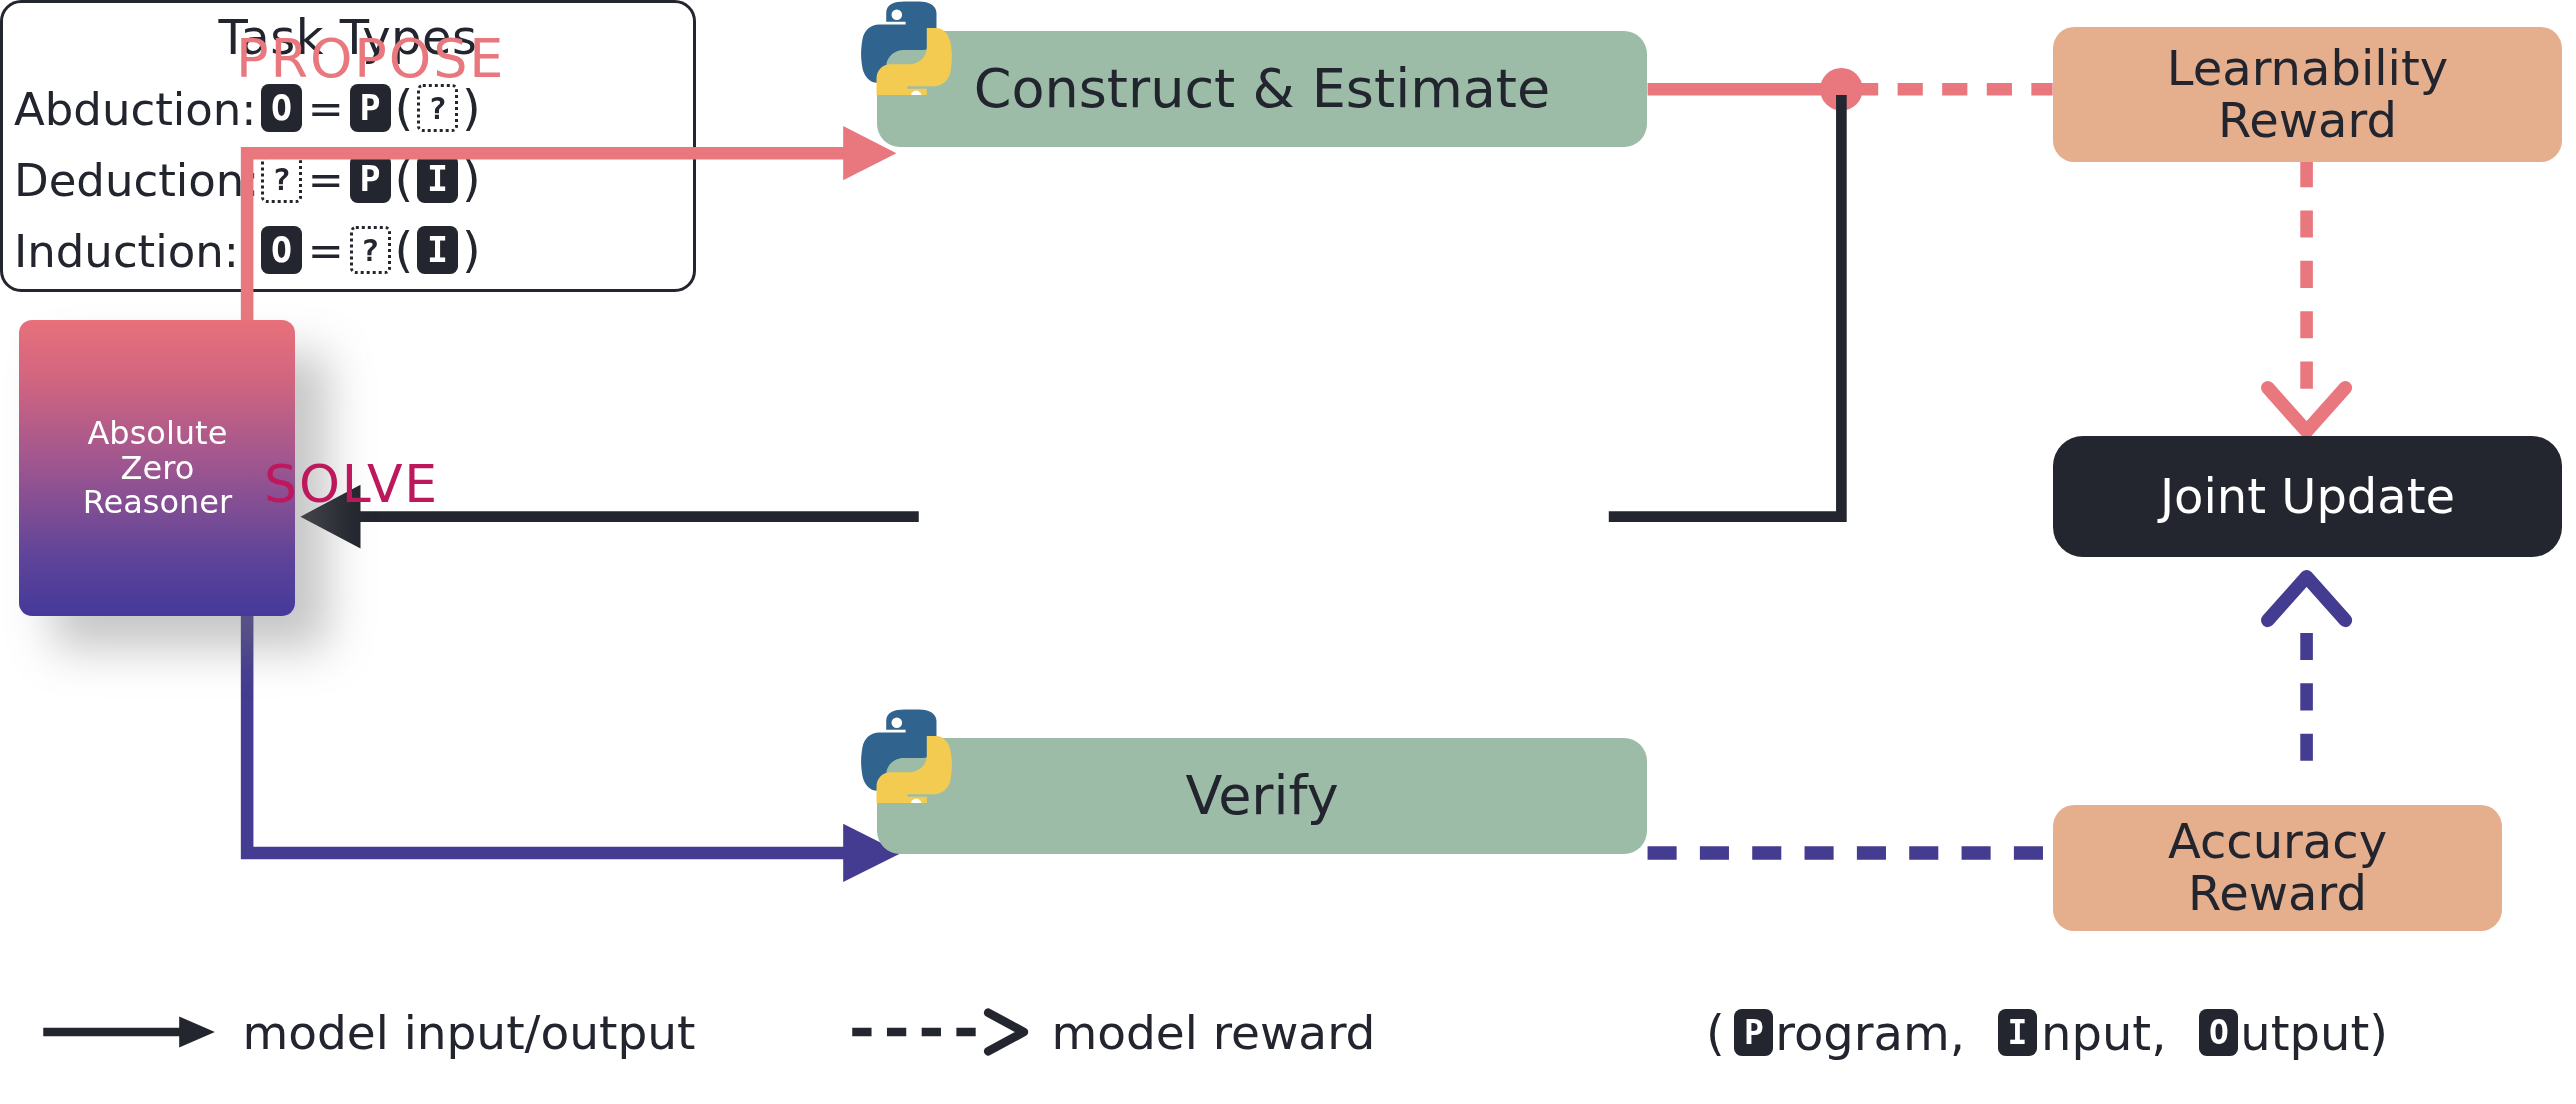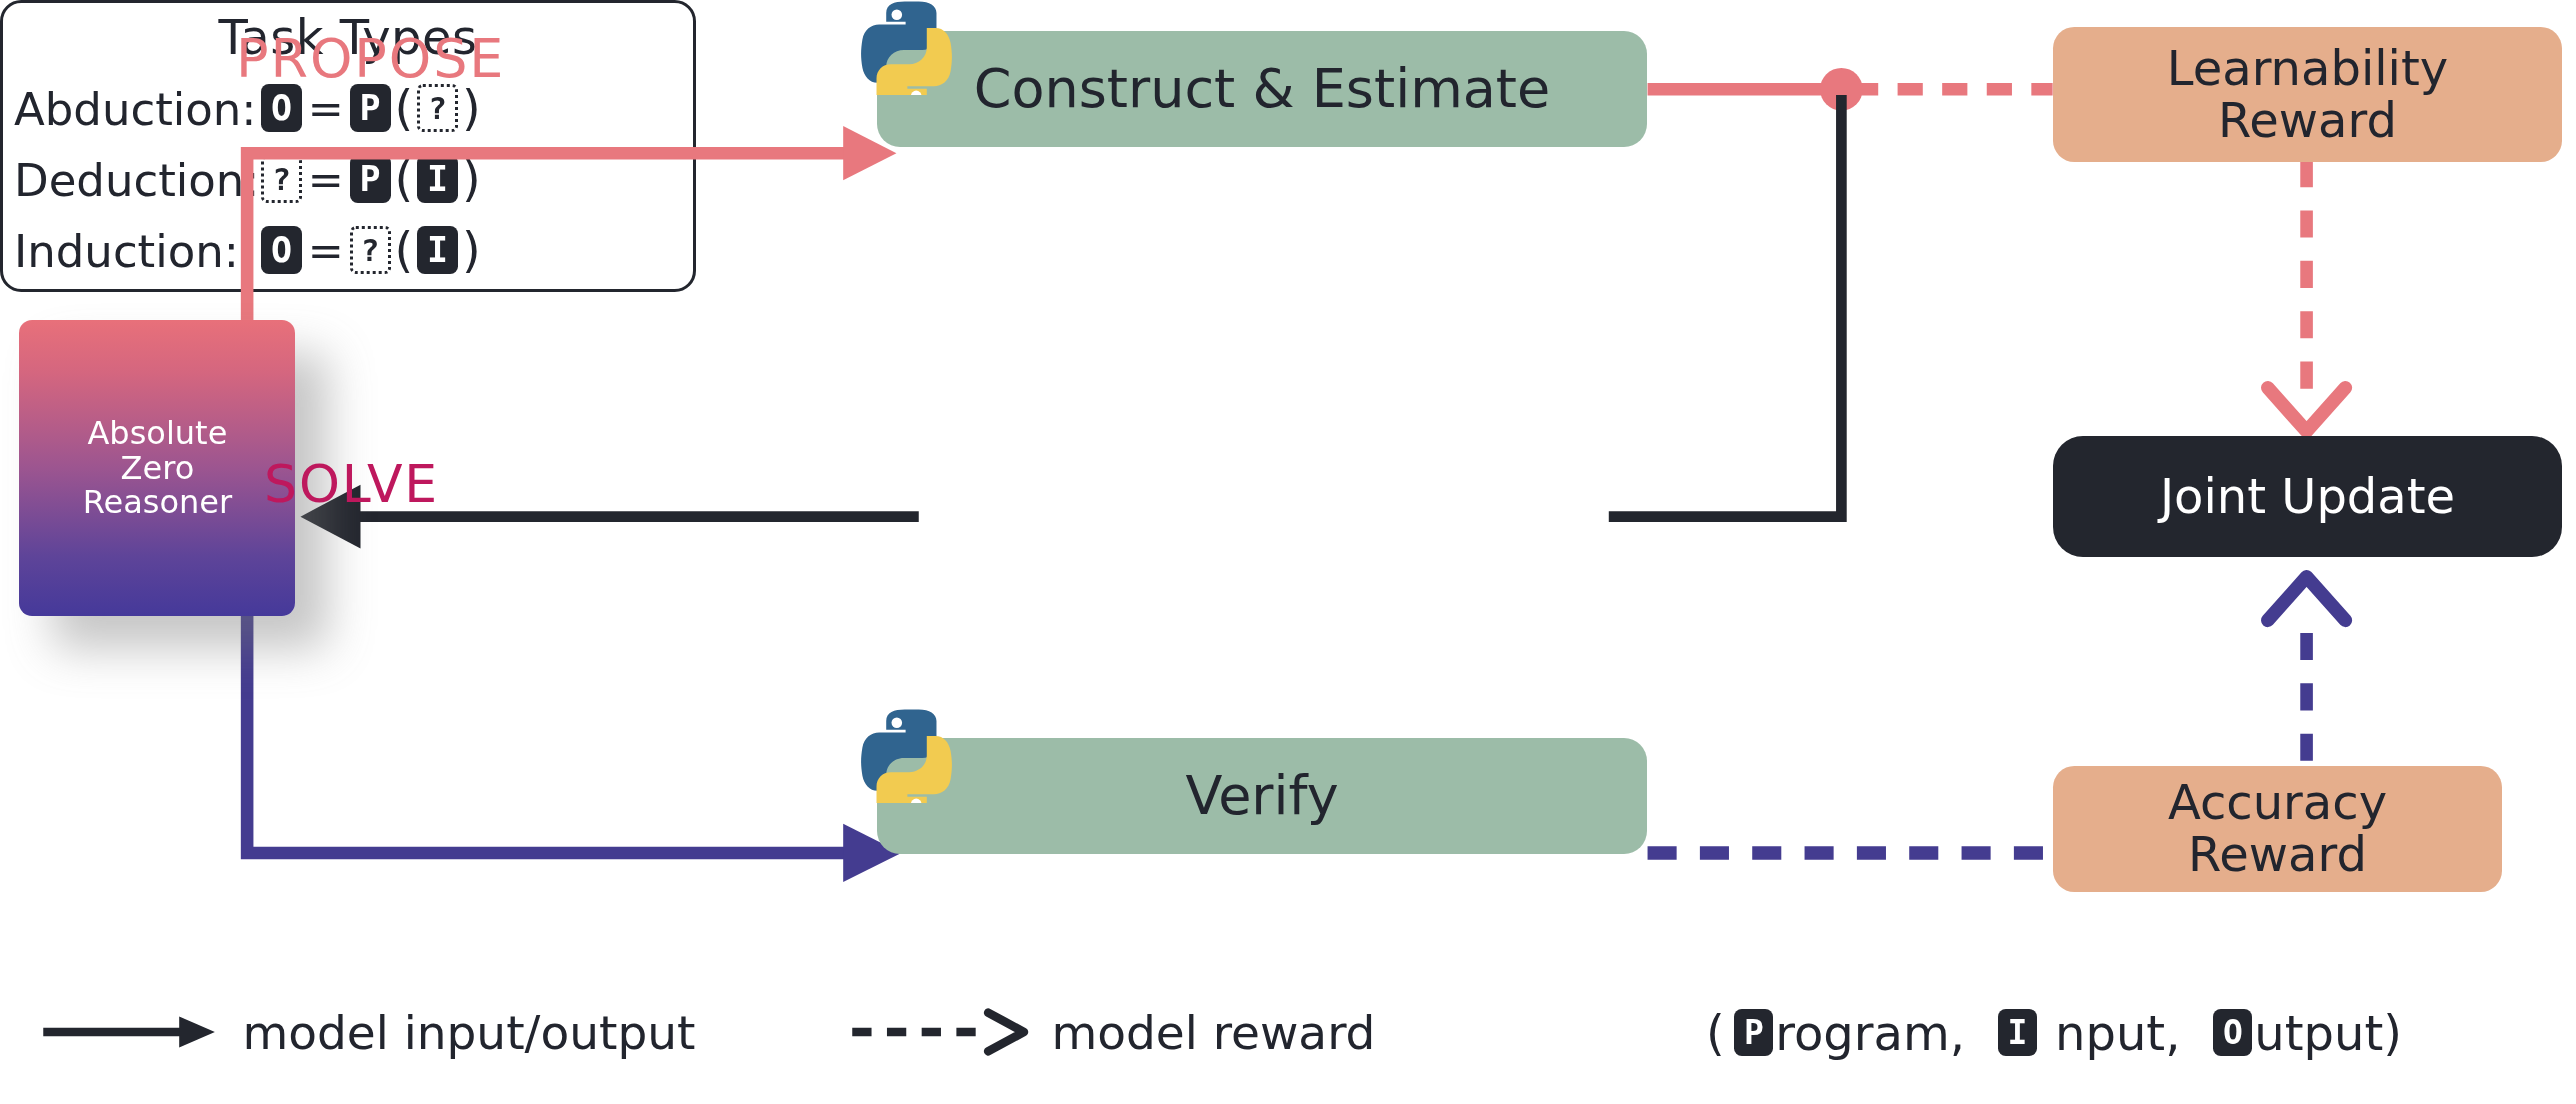--- a/index.html
+++ b/index.html
@@ -26,21 +26,21 @@
   .green-box{
     background:#9cbca8;border-radius:23px;color:#22252e;font-weight:400;
   }
   #construct-box{left:877px;top:31px;width:770px;height:116px;font-size:54px;z-index:5;}
   #verify-box{left:877px;top:738px;width:770px;height:116px;font-size:54px;z-index:5;}
 
   .orange-box{
     background:#e5ae8c;border-radius:21.3px;color:#22252e;font-size:48px;line-height:1.12;
   }
   #learn-box{left:2053px;top:27px;width:509px;height:135px;z-index:5;}
-  #acc-box{left:2053px;top:766px;width:449px;height:126px;z-index:5;}
+  #acc-box{left:2053px;top:805px;width:449px;height:126px;z-index:5;}
 
   #joint-box{
     left:2053px;top:436px;width:509px;height:121px;border-radius:30px;
     background:#23262e;color:#ffffff;font-size:48px;z-index:5;
   }
 
   #tasktypes-box{
     left:919px;top:310px;width:690px;height:286px;border-radius:21.3px;
     background:#ffffff;border:3.9px solid #23262e;z-index:7;
     display:block;
@@ -251,21 +251,21 @@
     </div>
 
     <div class="lg-item" id="lg-pio">
       <span style="padding-right:9.7px;">(</span>
       <span class="lg-pio-seg">
         <span class="tok-sm">P</span>
         <span style="padding:0 33px 0 1.9px;">rogram,</span>
       </span>
       <span class="lg-pio-seg">
         <span class="tok-sm">I</span>
-        <span style="padding:0 33px 0 18px;text-align:right;">nput,</span>
+        <span style="padding:0 33px 0 4px;text-align:right;">nput,</span>
       </span>
       <span class="lg-pio-seg">
         <span class="tok-sm">O</span>
         <span style="padding:0 0 0 1.9px;">utput)</span>
       </span>
     </div>
 
   </div>
 
 </div>

